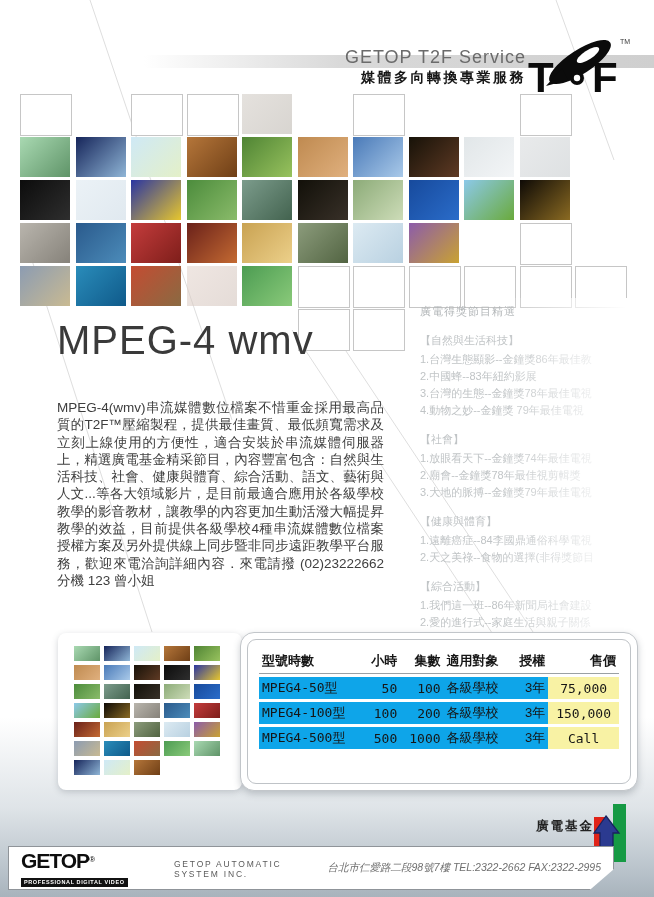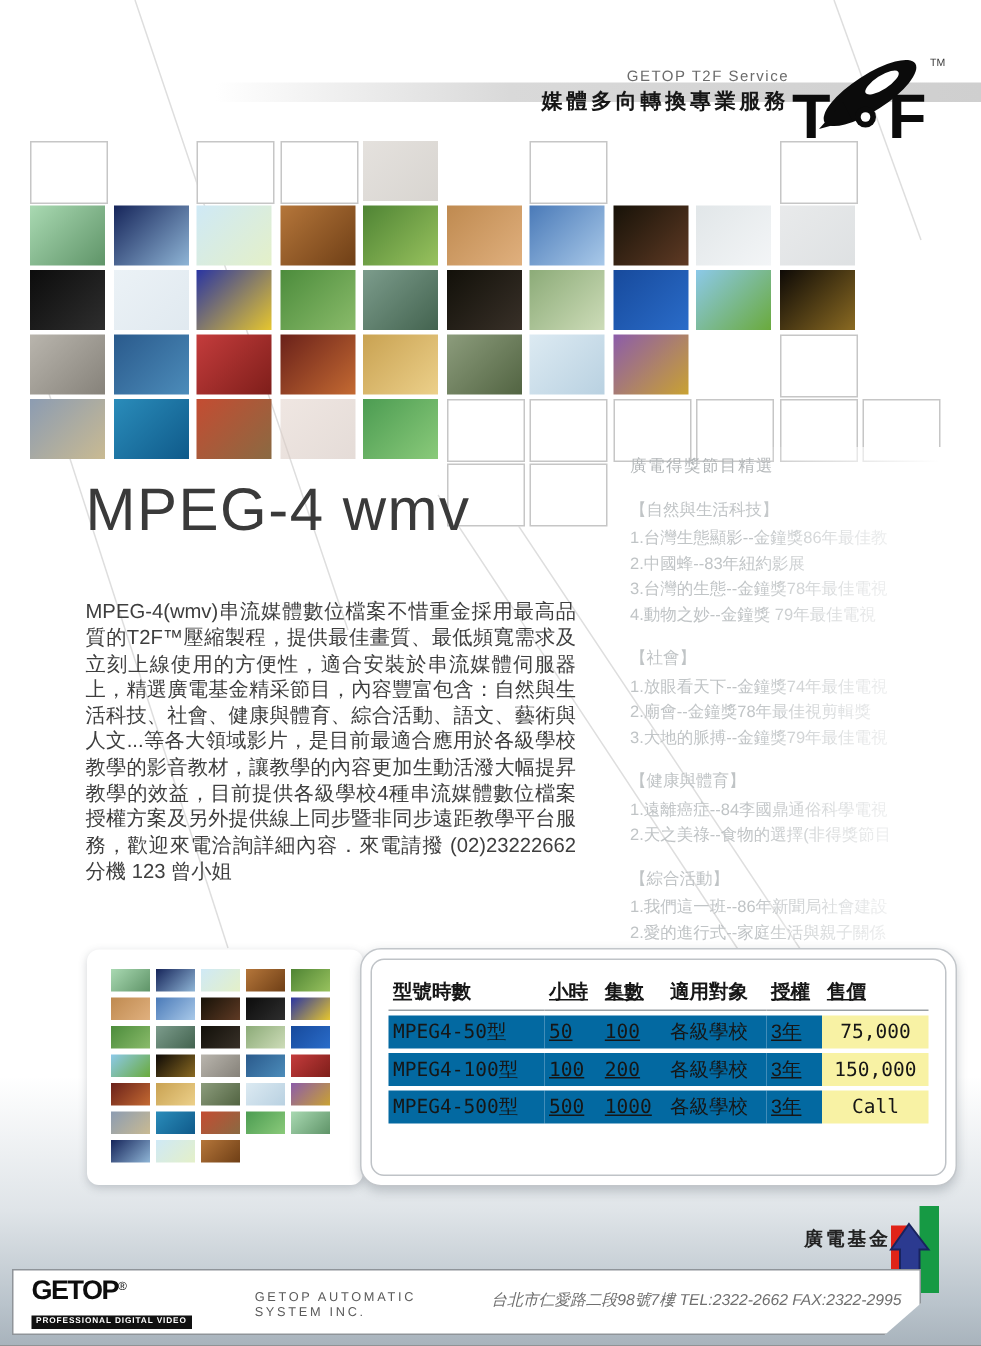--- a/index.html
+++ b/index.html
@@ -4,21 +4,21 @@
 <style>
   html,body{margin:0;padding:0;}
   body{font-family:"Liberation Sans","DejaVu Sans",sans-serif;background:#888;}
   .page{position:relative;width:654px;height:897px;margin:0 auto;overflow:hidden;
         background:linear-gradient(180deg,#ffffff 0%,#ffffff 80%,#dfe4e8 90%,#b9c3cb 97%,#a8b3bc 100%);}
   svg{display:block;}
   
   .band{position:absolute;left:0;top:55px;width:654px;height:13px;
         background:linear-gradient(to right,rgba(214,214,214,0) 22%,#d9d9d9 52%,#cfcfcf 100%);}
   .svc{position:absolute;right:128px;top:46px;text-align:right;line-height:1.25;}
-  .svc .l1{font-size:10px;color:#6b6b6b;letter-spacing:1px;}
+  .svc .l1{font-size:18px;color:#6b6b6b;letter-spacing:1px;}
   .svc .l2{font-size:14px;font-weight:bold;color:#161616;letter-spacing:2.5px;}
   .t2f{position:absolute;left:528px;top:34px;}
   
   .grid{position:absolute;left:20px;top:94px;width:630px;height:260px;}
   .cell{position:absolute;width:50px;height:40px;}
   .cell.empty{background:#fff;border:1px solid #c6c6c6;}
   .cell.faded{opacity:.55;}
   
   .awards{position:absolute;left:420px;top:303px;width:260px;font-size:11px;
           line-height:17px;color:#c0c4c6;white-space:nowrap;}
@@ -37,33 +37,33 @@
   .collage-card{position:absolute;left:58px;top:633px;width:184px;height:157px;background:#fff;
                 border-radius:8px;box-shadow:0 2px 6px rgba(70,80,90,.25);padding:0;}
   .collage{position:absolute;left:16px;top:13px;}
   .mini{position:absolute;width:26px;height:15px;}
   
   .price-card{position:absolute;left:240px;top:632px;width:398px;height:159px;background:#fff;
               border:1px solid #c2c6ca;border-radius:14px;box-shadow:0 3px 7px rgba(70,80,90,.28);padding:6px;box-sizing:border-box;}
   .price-inner{border:1px solid #bfc3c7;border-radius:9px;height:100%;box-sizing:border-box;padding:8px 11px 6px;}
   table.pricing{width:100%;border-collapse:separate;border-spacing:0 3px;font-size:13px;color:#161616;}
   table.pricing th{font-weight:bold;text-align:left;padding:1px 3px 3px;border-bottom:1px solid #9aa0a4;font-size:13px;}
-  table.pricing th.c,table.pricing td.c{text-align:left;text-decoration:underline;}
-  table.pricing td{background:#0369a1;padding:2px 3px;}
+  table.pricing th.c,table.pricing td.c{text-align:right;}
+  table.pricing td{background:#0ea5e9;padding:2px 3px;}
   table.pricing td.mono,table.pricing th.mono{font-family:"DejaVu Sans Mono","Liberation Mono",monospace;}
   table.pricing td.price{background:var(--price-bg);text-align:center;font-family:"DejaVu Sans Mono","Liberation Mono",monospace;}
   
   .fund-label{position:absolute;left:536px;top:818px;font-size:12.5px;font-weight:bold;color:#222;letter-spacing:2px;}
   .fund-logo{position:absolute;left:592px;top:802px;}
   
   .footer-bar{position:absolute;left:8px;top:846px;width:606px;height:44px;background:#fff;
               border:1px solid #8f9499;box-sizing:border-box;display:flex;align-items:center;gap:10px;padding:0 12px;
               clip-path:polygon(0 0,100% 0,100% 52%,96% 100%,0 100%);}
   .glogo{line-height:1;}
-  .glogo .gword{font-size:18px;font-weight:900;letter-spacing:-1px;color:#0d0d0d;}
+  .glogo .gword{font-size:21px;font-weight:900;letter-spacing:-1px;color:#0d0d0d;}
   .glogo .greg{font-size:8px;vertical-align:super;}
   .glogo .gsub{margin-top:1px;background:#111;color:#fff;font-size:5.5px;font-weight:bold;
                letter-spacing:.6px;padding:1.5px 3px;display:inline-block;}
   .gcompany .zh{font-size:14.5px;font-weight:bold;color:#1d1d1d;letter-spacing:1.5px;}
   .gcompany .en{font-size:8.5px;color:#5a5a5a;letter-spacing:1.8px;margin-top:2px;}
   .gaddr{line-height:1.5;font-style:italic;}
   .gaddr .a1{font-size:10.5px;color:#6f6f6f;white-space:pre;}
   .gaddr .a2{font-size:11px;color:#3c3c3c;white-space:pre;}
   .diag{position:absolute;left:0;top:0;pointer-events:none;}
 </style>

